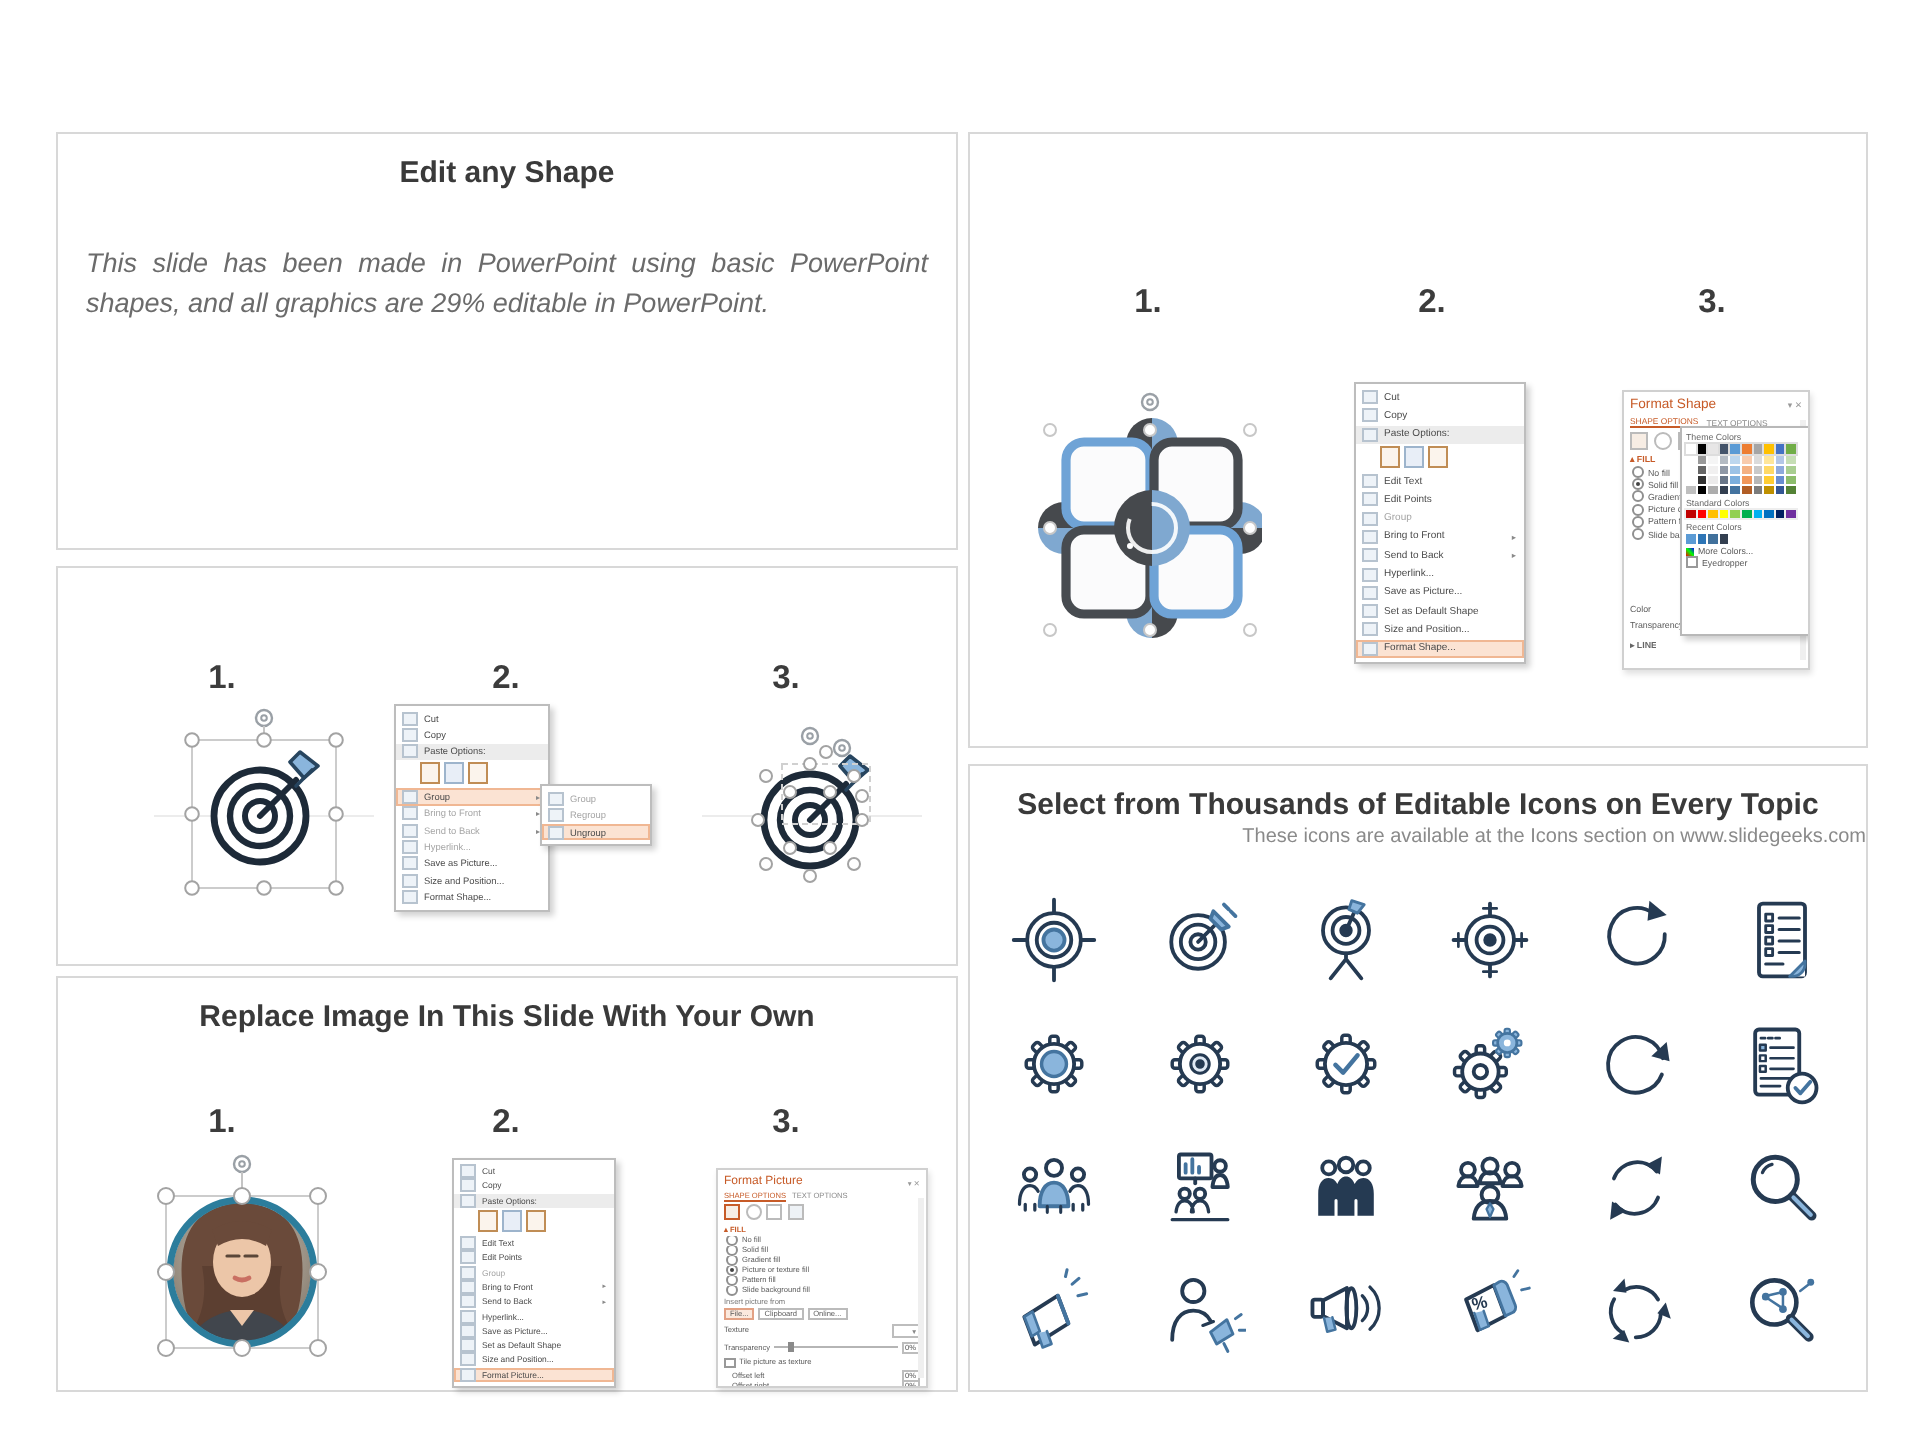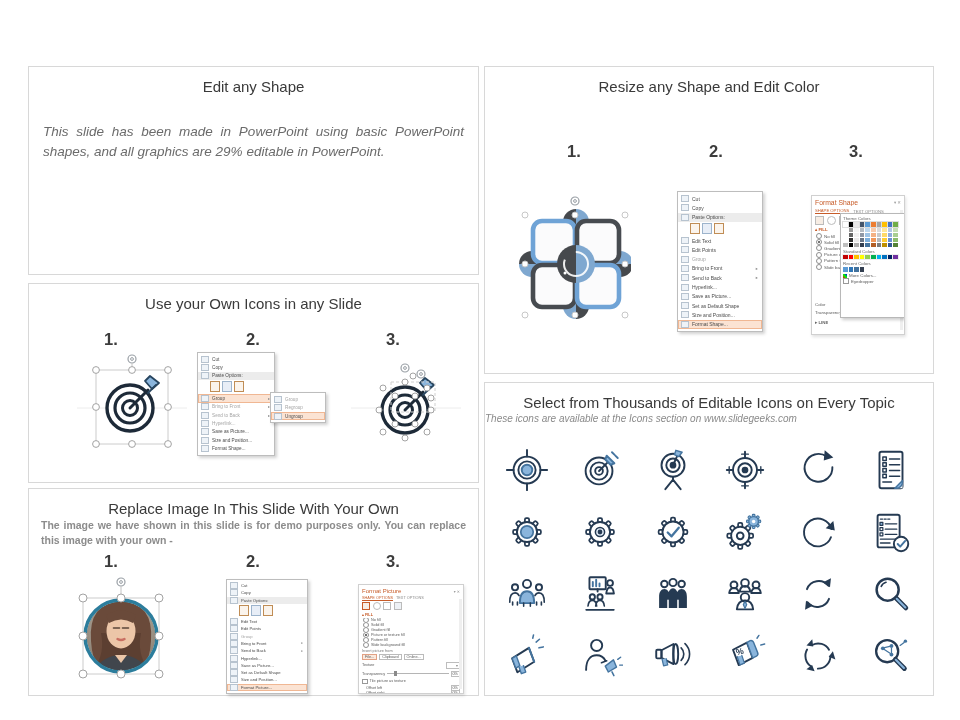--- a/index.html
+++ b/index.html
@@ -1,26 +1,26 @@
 <!DOCTYPE html>
 <html><head>
 <meta charset="utf-8">
 <style>
   html,body{margin:0;padding:0;background:#fff;}
   .slide{position:relative;width:960px;height:720px;background:#fff;overflow:hidden;
          font-family:"Liberation Sans",sans-serif;}
   .page-title{position:absolute;top:14px;left:0;right:0;text-align:center;
               font-size:29px;color:#2b2b2b;font-weight:400;letter-spacing:.5px;}
   .panel{position:absolute;background:#fff;border:1px solid #d8d8d8;}
-  .panel h2{margin:11px 8px 0;text-align:center;font-size:15px;font-weight:normal;color:#3a3a3a;}
+  .panel h2{margin:11px 8px 0;text-align:center;font-size:15px;font-weight:bold;color:#3a3a3a;}
   #p-edit p{font-style:italic;color:#6b6b6b;font-size:13.5px;text-align:justify;
             margin:27px 14px 0;line-height:1.5;}
   #p-image .subtl{font-size:10.5px;color:#8c8c8c;font-weight:bold;text-align:justify;
                   margin:1px 12px 0;line-height:1.45;}
-  #p-library .subtl{font-style:italic;font-size:10px;color:#8a8a8a;text-align:left;margin:2px 0 0;}
+  #p-library .subtl{font-size:10px;color:#8a8a8a;text-align:right;margin:2px 0 0;}
   .stepnum{position:absolute;font-weight:bold;font-size:16.5px;color:#3c3c3c;transform:translateX(-50%);}
   .art{position:absolute;}
   .icon-grid{position:absolute;left:6px;right:6px;top:56px;bottom:8px;display:grid;
              grid-template-columns:repeat(6,1fr);grid-template-rows:repeat(4,1fr);}
   .cell{display:flex;align-items:center;justify-content:center;}
   
   .mini-menu{position:absolute;background:#fff;border:1px solid #bdbdbd;
              box-shadow:2px 2px 3px rgba(0,0,0,.18);padding:2px 0;z-index:3;}
   .mm-row{display:flex;align-items:center;position:relative;padding:0 4px 0 3px;color:#4a4a4a;
           height:var(--rh);font-size:var(--fs);white-space:nowrap;}
@@ -50,21 +50,20 @@
 <body>
 
 <div class="slide">
 
   <section class="panel" id="p-edit" style="left:28px;top:66px;width:449px;height:207px">
     <h2>Edit any Shape</h2>
     <p>This slide has been made in PowerPoint using basic PowerPoint shapes, and all graphics are 29% editable in PowerPoint.</p>
   </section>
 
   <section class="panel" id="p-icons" style="left:28px;top:283px;width:449px;height:198px">
-    <h2>Use your Own Icons in any Slide</h2>
     <span class="stepnum" style="left:82px;top:46px">1.</span>
     <span class="stepnum" style="left:224px;top:46px">2.</span>
     <span class="stepnum" style="left:364px;top:46px">3.</span>
     <div class="art" id="art-target-selected" style="left:48px;top:62px;width:110px;height:115px"><svg viewBox="0 0 110 115" width="110" height="115">
           <line x1="0" y1="62" x2="110" y2="62" stroke="#ececec"></line>
           <circle cx="55" cy="13" r="4" fill="#fff" stroke="#9aa0a6" stroke-width="1.2"></circle>
           <circle cx="55" cy="13" r="1.4" fill="none" stroke="#9aa0a6" stroke-width="1"></circle>
           <line x1="55" y1="17" x2="55" y2="23" stroke="#c4c4c4"></line>
           <rect x="19" y="24" width="72" height="74" fill="none" stroke="#cccccc"></rect>
           <circle cx="53" cy="62" r="23" fill="#fff" stroke="#1d2a38" stroke-width="3.4"></circle>
@@ -173,21 +172,20 @@
           <circle cx="64" cy="50" r="3" fill="#fff" stroke="#a3a3a3" stroke-width="1"></circle>
           <circle cx="44" cy="78" r="3" fill="#fff" stroke="#a3a3a3" stroke-width="1"></circle>
           <circle cx="64" cy="78" r="3" fill="#fff" stroke="#a3a3a3" stroke-width="1"></circle>
           <circle cx="62" cy="30" r="3" fill="#fff" stroke="#a3a3a3" stroke-width="1"></circle>
           <circle cx="80" cy="52" r="3" fill="#fff" stroke="#a3a3a3" stroke-width="1"></circle>
         </svg></div>
   </section>
 
   <section class="panel" id="p-image" style="left:28px;top:488px;width:449px;height:206px">
     <h2>Replace Image In This Slide With Your Own</h2>
-    <p class="subtl">The image we have shown in this slide is for demo purposes only. You can replace this image with your own -</p>
     <span class="stepnum" style="left:82px;top:63px">1.</span>
     <span class="stepnum" style="left:224px;top:63px">2.</span>
     <span class="stepnum" style="left:364px;top:63px">3.</span>
     <div class="art" id="art-photo" style="left:32px;top:82px;width:120px;height:122px"><svg viewBox="0 0 120 122" width="120" height="122">
           <defs>
             <clipPath id="pc">
               <circle cx="60" cy="65" r="34.5"></circle>
             </clipPath>
             <radialGradient id="pbg" cx=".5" cy=".4">
               <stop offset="0" stop-color="#d9d0c4"></stop>
@@ -359,21 +357,20 @@
               <span>Offset right</span>
               <span class="vbox" style="margin-left:auto">0%</span>
             </div>
           </div>
           <div class="scroll"></div>
         </div>
       </div>
   </section>
 
   <section class="panel" id="p-resize" style="left:484px;top:66px;width:448px;height:306px">
-    <h2>Resize any Shape and Edit Color</h2>
     <span class="stepnum" style="left:89px;top:75px">1.</span>
     <span class="stepnum" style="left:231px;top:75px">2.</span>
     <span class="stepnum" style="left:371px;top:75px">3.</span>
     <div class="art" id="art-shape2x2" style="left:34px;top:126px;width:112px;height:126px"><svg viewBox="0 0 112 126" width="112" height="126">
           <circle cx="56" cy="8" r="4" fill="#fff" stroke="#9aa0a6" stroke-width="1.2"></circle>
           <circle cx="56" cy="8" r="1.4" fill="none" stroke="#9aa0a6" stroke-width="1"></circle>
           <path d="M57 16a13 13 0 0 0 0 26z" fill="#46494d"></path>
           <path d="M57 16a13 13 0 0 1 0 26z" fill="#7fa8d0"></path>
           <path d="M57 100a13 13 0 0 0 0 26z" fill="#7fa8d0"></path>
           <path d="M57 100a13 13 0 0 1 0 26z" fill="#46494d"></path>

